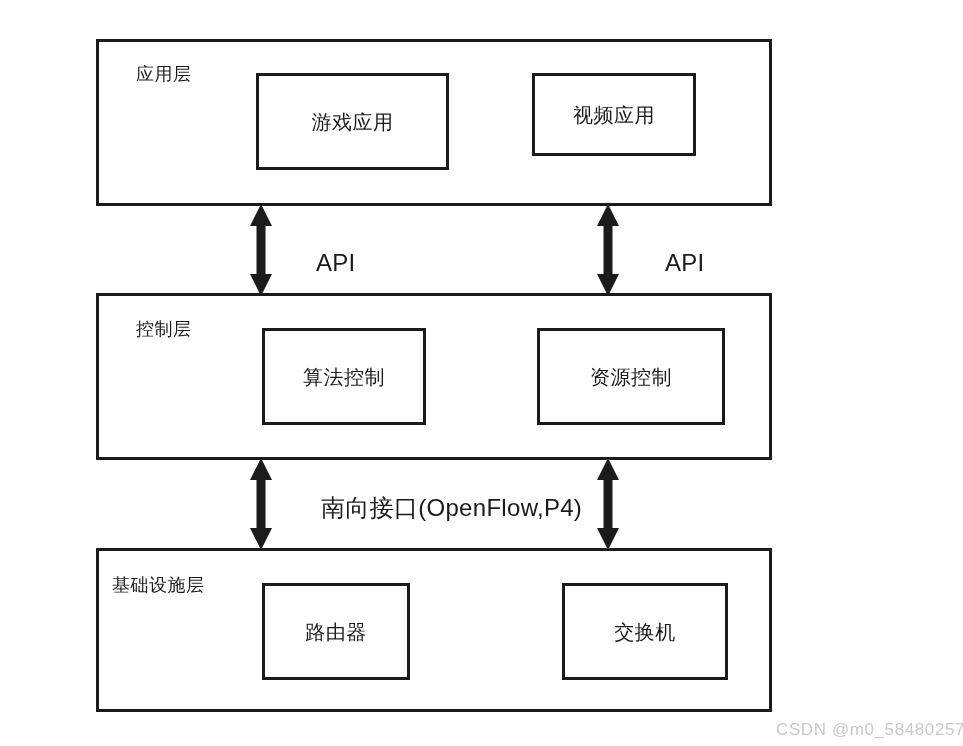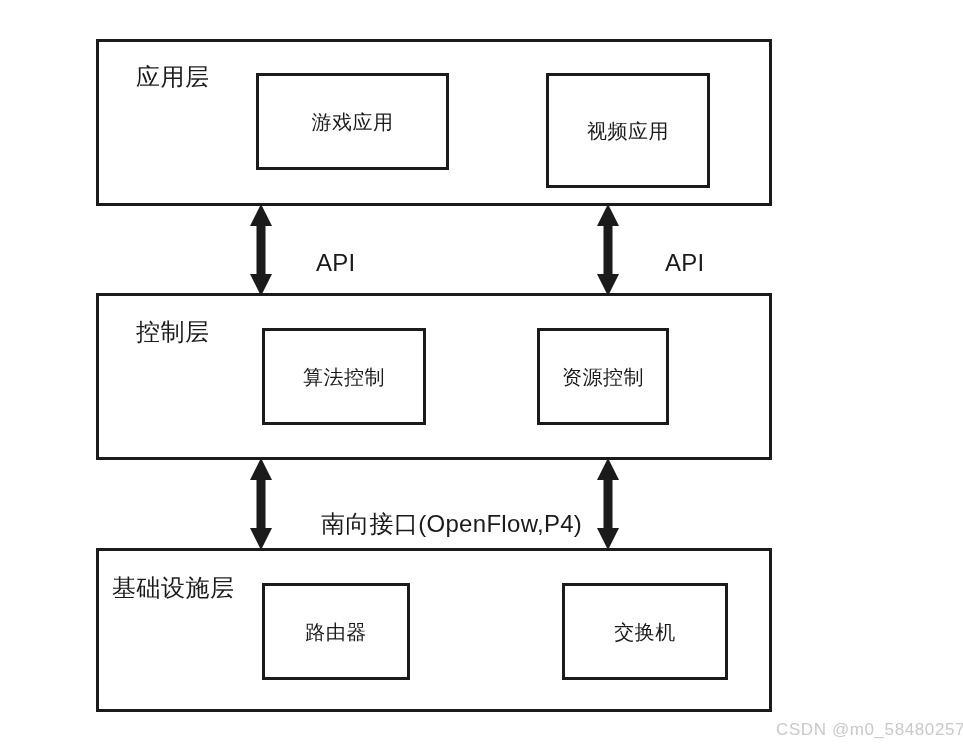--- a/index.html
+++ b/index.html
@@ -21,21 +21,21 @@
 
   
   .layer-box {
     position: absolute;
     box-sizing: border-box;
     border: 3px solid #1b1b1b;
     background: #ffffff;
   }
   .layer-title {
     position: absolute;
-    font-size: 24px;
+    font-size: 18px;
     line-height: 1;
     color: #1a1a1a;
     white-space: nowrap;
     letter-spacing: 0.5px;
   }
 
   
   .node-box {
     position: absolute;
     box-sizing: border-box;
@@ -86,21 +86,21 @@
 
 <div id="canvas">
 
   <div class="layer-box" style="left:96px; top:39px; width:676px; height:167px;"></div>
   <div class="layer-title" style="left:136px; top:65px;">应用层</div>
 
   <div class="node-box" style="left:256px; top:73px; width:193px; height:97px;">
     <span class="node-label">游戏应用</span>
   </div>
 
-  <div class="node-box" style="left:532px; top:73px; width:164px; height:115px;margin-left:14px;">
+  <div class="node-box" style="left:532px; top:73px; width:164px; height:83px;">
     <span class="node-label">视频应用</span>
   </div>
 
   <div class="arrow" style="left:247px; top:204px;">
     <svg width="28" height="92" viewBox="0 0 28 92" aria-hidden="true">
       <polygon points="14,0 25,22 3,22" fill="#1b1b1b"></polygon>
       <rect x="9.5" y="18" width="9" height="56" fill="#1b1b1b"></rect>
       <polygon points="14,92 25,70 3,70" fill="#1b1b1b"></polygon>
     </svg>
   </div>
@@ -115,41 +115,41 @@
   </div>
   <div class="edge-label" style="left:665px; top:251px;">API</div>
 
   <div class="layer-box" style="left:96px; top:293px; width:676px; height:167px;"></div>
   <div class="layer-title" style="left:136px; top:320px;">控制层</div>
 
   <div class="node-box" style="left:262px; top:328px; width:164px; height:97px;justify-content:center;">
     <span class="node-label">算法控制</span>
   </div>
 
-  <div class="node-box" style="left:537px; top:328px; width:132px; height:97px;">
+  <div class="node-box" style="left:537px; top:328px; width:188px; height:97px;">
     <span class="node-label">资源控制</span>
   </div>
 
   <div class="arrow" style="left:247px; top:458px;">
     <svg width="28" height="92" viewBox="0 0 28 92" aria-hidden="true">
       <polygon points="14,0 25,22 3,22" fill="#1b1b1b"></polygon>
       <rect x="9.5" y="18" width="9" height="56" fill="#1b1b1b"></rect>
       <polygon points="14,92 25,70 3,70" fill="#1b1b1b"></polygon>
     </svg>
   </div>
 
   <div class="arrow" style="left:594px; top:458px;">
     <svg width="28" height="92" viewBox="0 0 28 92" aria-hidden="true">
       <polygon points="14,0 25,22 3,22" fill="#1b1b1b"></polygon>
       <rect x="9.5" y="18" width="9" height="56" fill="#1b1b1b"></rect>
       <polygon points="14,92 25,70 3,70" fill="#1b1b1b"></polygon>
     </svg>
   </div>
 
-  <div class="edge-label" style="left:321px; top:512px;">南向接口(OpenFlow,P4)</div>
+  <div class="edge-label" style="left:321px; top:496px;">南向接口(OpenFlow,P4)</div>
 
   <div class="layer-box" style="left:96px; top:548px; width:676px; height:164px;"></div>
   <div class="layer-title" style="left:112px; top:576px;">基础设施层</div>
 
   <div class="node-box" style="left:262px; top:583px; width:148px; height:97px;">
     <span class="node-label">路由器</span>
   </div>
 
   <div class="node-box" style="left:542px; top:583px; width:166px; height:97px;margin-left:20px;">
     <span class="node-label">交换机</span>

